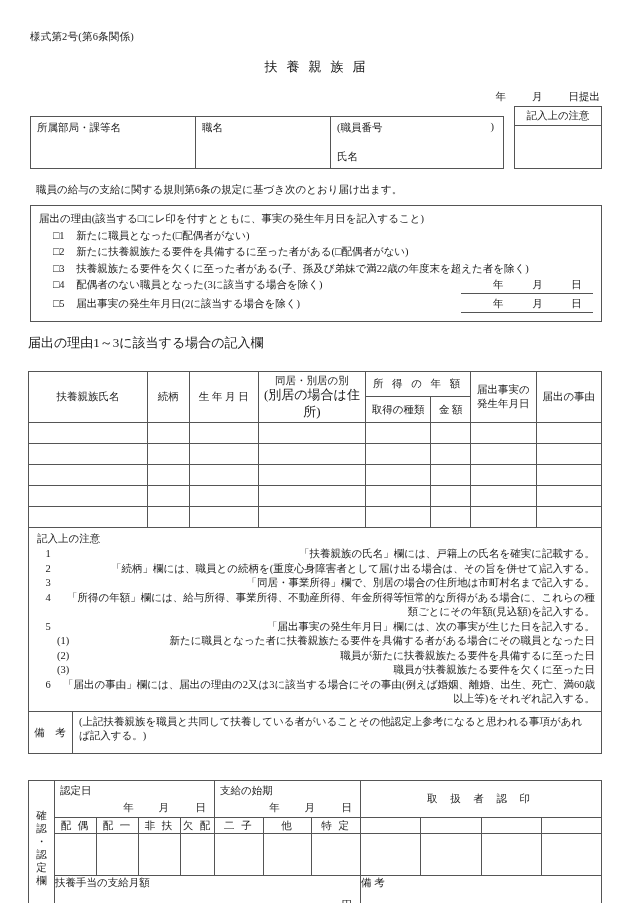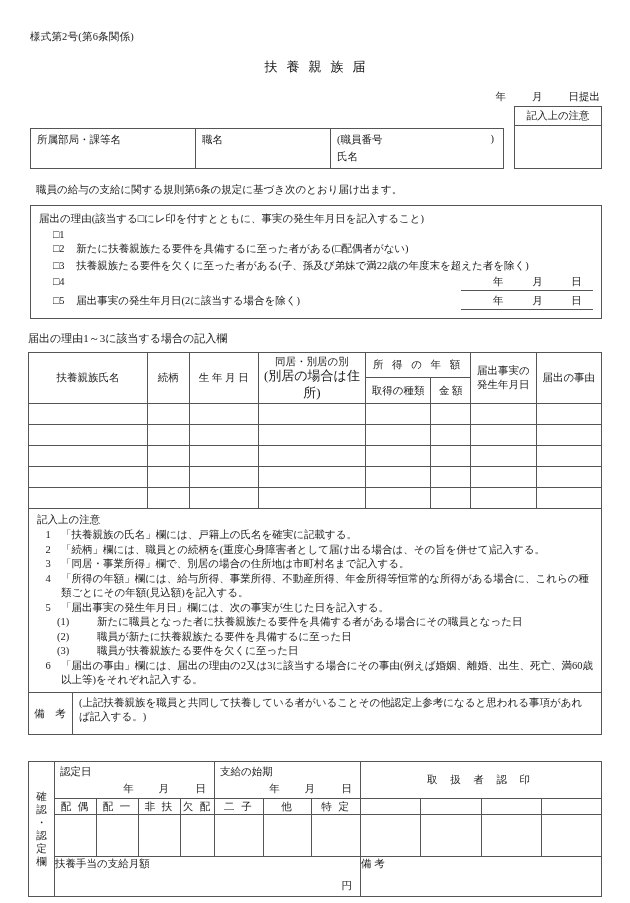--- a/index.html
+++ b/index.html
@@ -105,22 +105,22 @@
     padding: 0 2px 1px 2px;
     min-width: 128px;
     text-align: left;
   }
   .rline .dateseg .y { margin-left: 30px; }
   .rline .dateseg .m { margin-left: 26px; }
   .rline .dateseg .d { margin-left: 26px; }
 
   
   .seccap {
-    margin: 12px 0 6px 28px;
-    font-size: 11px;
+    margin: 12px 0 19px 28px;
+    font-size: 13px;
   }
 
   
   .deptbl { margin: 0 28px 0 28px; width: auto; }
   .deptbl table { width: 574px; }
   .deptbl th, .deptbl td {
     text-align: center;
     font-size: 10.5px;
     padding: 2px 1px;
   }
@@ -138,21 +138,21 @@
     border: 1px solid #555;
     border-top: none;
     padding: 4px 6px 5px 6px;
     box-sizing: border-box;
     font-size: 10.5px;
     line-height: 1.34;
   }
   .notes .nhead { margin: 0 0 1px 2px; }
   .nitem { display: flex; margin-top: 0.5px; }
   .nitem .nnum { width: 26px; flex: 0 0 26px; text-align: center; }
-  .nitem .nbody { flex: 1 1 auto; text-indent: 0; }
+  .nitem .nbody { flex: 1 1 auto; text-indent: 0; text-align: right; }
   .nitem.sub .nnum { width: 40px; flex: 0 0 40px; text-align: left; padding-left: 22px; }
 
   
   .biko {
     margin: 0 28px 0 28px;
     width: 574px;
     box-sizing: border-box;
   }
   .biko table { width: 100%; }
   .biko td.lab {
@@ -250,57 +250,59 @@
             <span>所属部局・課等名</span>
           </td>
           <td style="width:135px">
             <span>職名</span>
           </td>
           <td>
             <div style="position:relative;">
               <span>(職員番号</span>
               <span style="position:absolute; right:4px; top:0;">)</span>
             </div>
-            <div style="margin-top:3px;">氏名</div>
+            <div style="margin-top:15px;">氏名</div>
           </td>
         </tr>
       </tbody>
         </table>
     </div>
     <div class="stampbox">
       <div class="cap">記入上の注意</div>
       <div class="body"></div>
     </div>
   </div>
 
   <div class="intro">職員の給与の支給に関する規則第6条の規定に基づき次のとおり届け出ます。</div>
 
   <div class="reasons">
     <div class="lead">届出の理由(該当する□にレ印を付すとともに、事実の発生年月日を記入すること)</div>
 
     <div class="rline">
       <span class="chk">□</span>
       <span class="num">1</span>
+      <span class="txt">新たに職員となった(□配偶者がない)</span>
     </div>
 
     <div class="rline">
       <span class="chk">□</span>
       <span class="num">2</span>
       <span class="txt">新たに扶養親族たる要件を具備するに至った者がある(□配偶者がない)</span>
     </div>
 
     <div class="rline">
       <span class="chk">□</span>
       <span class="num">3</span>
       <span class="txt">扶養親族たる要件を欠くに至った者がある(子、孫及び弟妹で満22歳の年度末を超えた者を除く)</span>
     </div>
 
     <div class="rline">
       <span class="chk">□</span>
       <span class="num">4</span>
+      <span class="txt">配偶者のない職員となった(3に該当する場合を除く)</span>
       <span class="dateseg">
         <span class="y">年</span>
         <span class="m">月</span>
         <span class="d">日</span>
       </span>
     </div>
 
     <div class="rline">
       <span class="chk">□</span>
       <span class="num">5</span>

